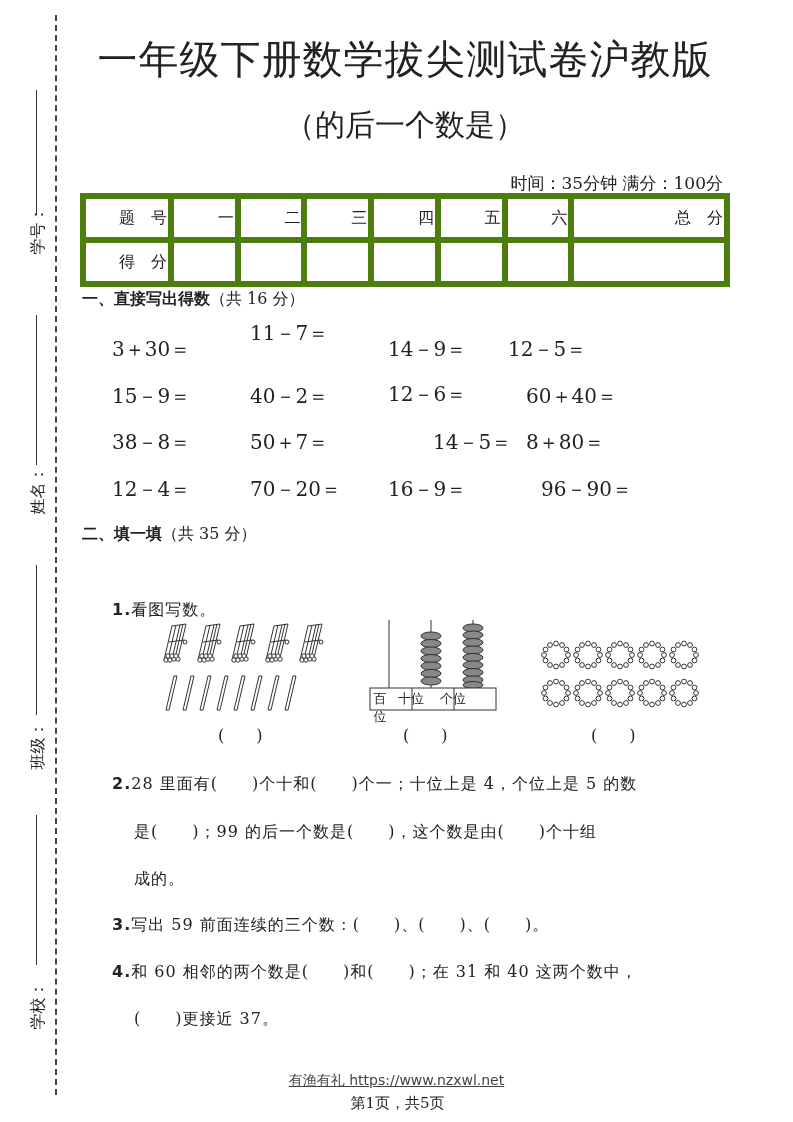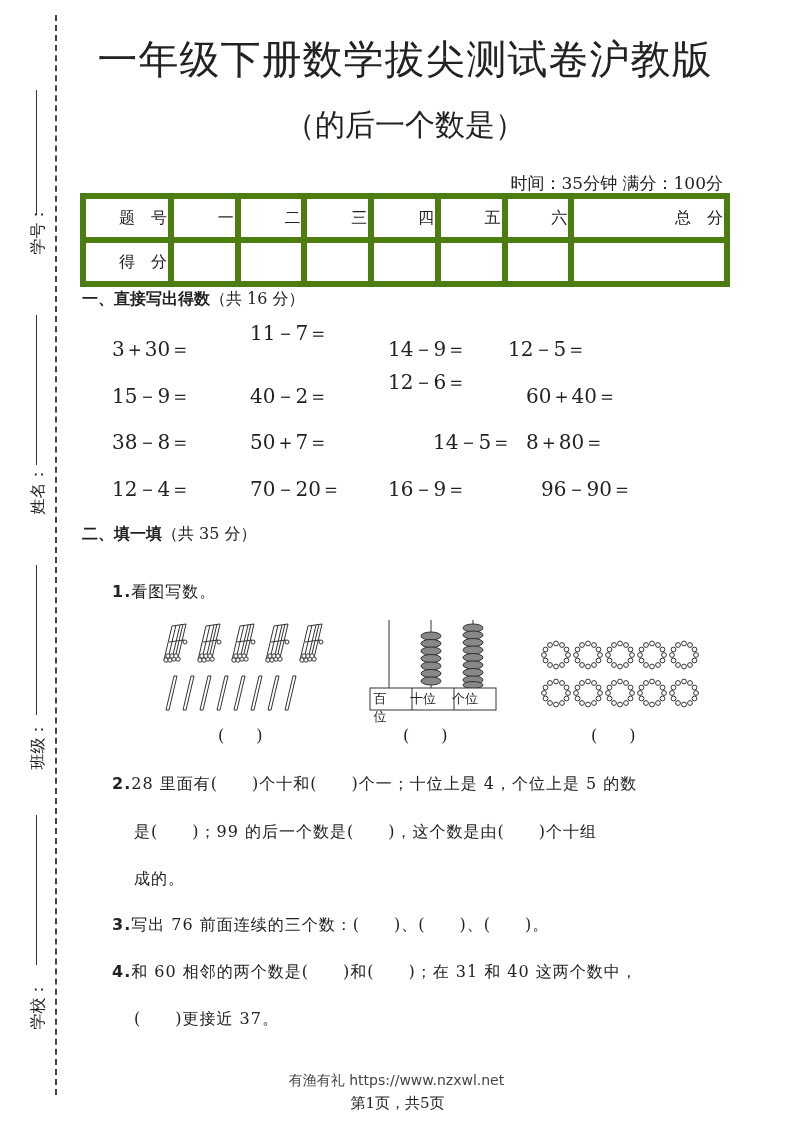--- a/index.html
+++ b/index.html
@@ -12,21 +12,21 @@
   .meta{position:absolute;top:172px;right:70px;font-size:17px;}
   table.score{position:absolute;top:193px;left:80px;width:650px;border-collapse:collapse;font-size:16px;}
   table.score td{border:6px solid #4d7c0f;height:36px;text-align:right;}
   table.score{border:2px solid #333;}
   .sec-head{position:absolute;left:82px;font-size:16px;font-family:"DejaVu Sans",sans-serif;font-weight:bold;}
   .sec-head .pts{font-weight:normal;font-family:"DejaVu Serif",serif;}
   .calc{position:absolute;font-size:20px;}
   .q{position:absolute;left:112px;font-size:16px;letter-spacing:1px;}
   .q b{font-family:"DejaVu Sans",sans-serif;}
   .paren{position:absolute;font-size:16px;}
-  .footer1{position:absolute;top:1072px;left:0;width:793px;text-align:center;font-family:"DejaVu Sans",sans-serif;font-size:14px;color:#444;}
+  .footer1{position:absolute;top:1072px;left:0;width:793px;text-align:center;font-family:"DejaVu Sans",sans-serif;font-size:14px;color:#444;text-decoration:underline;}
   .footer2{position:absolute;top:1094px;left:8px;width:779px;text-align:center;font-size:15px;}
 </style>
 </head>
 <body>
 
 <div class="margin-dash"></div>
 
 <div>
   <div class="side-line" style="top:90px;height:125px;"></div>
   <div class="side-label" style="top:220px;">学号：</div>
@@ -78,39 +78,39 @@
 </div>
 
 <div>
   <div class="calc" style="top:336px;left:112px;">3＋30＝</div>
   <div class="calc" style="top:320px;left:250px;">11－7＝</div>
   <div class="calc" style="top:336px;left:388px;">14－9＝</div>
   <div class="calc" style="top:336px;left:496px;margin-left:12px;">12－5＝</div>
 
   <div class="calc" style="top:383px;left:112px;">15－9＝</div>
   <div class="calc" style="top:383px;left:250px;">40－2＝</div>
-  <div class="calc" style="top:369px;left:388px;">12－6＝</div>
+  <div class="calc" style="top:381px;left:388px;">12－6＝</div>
   <div class="calc" style="top:383px;left:526px;">60＋40＝</div>
 
   <div class="calc" style="top:429px;left:112px;">38－8＝</div>
   <div class="calc" style="top:429px;left:250px;">50＋7＝</div>
   <div class="calc" style="top:429px;left:388px;margin-left:45px;">14－5＝</div>
   <div class="calc" style="top:429px;left:526px;">8＋80＝</div>
 
   <div class="calc" style="top:476px;left:112px;">12－4＝</div>
   <div class="calc" style="top:476px;left:250px;">70－20＝</div>
   <div class="calc" style="top:476px;left:388px;">16－9＝</div>
   <div class="calc" style="top:476px;left:526px;margin-left:15px;">96－90＝</div>
 </div>
 
 <div class="sec-head" style="top:524px;">
   <span>二、填一填</span><span class="pts">（共 35 分）</span>
 </div>
 
-<div class="q" style="top:582px;">
+<div class="q" style="top:600px;">
   <b>1.</b><span>看图写数。</span>
 </div>
 
 <svg style="position:absolute;left:160px;top:618px;" width="175" height="95">
   <g stroke="#333" stroke-width="1" fill="#fff">
     <g>
       <path d="M12 8 L26 6 L18 40 L4 42 Z"></path>
         <line x1="16" y1="7" x2="8" y2="41"></line>
         <line x1="20" y1="7" x2="12" y2="41"></line>
         <line x1="23" y1="6" x2="15" y2="40"></line>
@@ -221,21 +221,21 @@
         <ellipse cx="105" cy="65" rx="10" ry="4"></ellipse>
         <ellipse cx="105" cy="70" rx="10" ry="3.5"></ellipse>
     </g>
     <rect x="2" y="73" width="126" height="22" fill="#fff"></rect>
     <line x1="44" y1="73" x2="44" y2="95"></line>
     <line x1="86" y1="73" x2="86" y2="95"></line>
   </g>
 </svg>
 <div style="position:absolute;left:370px;top:690px;width:126px;display:flex;font-size:13px;">
   <span style="width:20px;text-align:center;">百位</span>
-  <span style="width:42px;text-align:center;margin-left:12px;">十位</span>
+  <span style="width:42px;text-align:center;">十位</span>
   <span style="width:42px;text-align:center;">个位</span>
 </div>
 
 <svg style="position:absolute;left:540px;top:638px;" width="165" height="72">
   <defs>
     <g id="ring" stroke="#333" stroke-width="1" fill="#fff">
       <circle cx="14" cy="2.5" r="2.4"></circle>
         <circle cx="20" cy="4" r="2.4"></circle>
         <circle cx="24.5" cy="8.5" r="2.4"></circle>
         <circle cx="26" cy="14" r="2.4"></circle>
@@ -265,21 +265,21 @@
 <div class="paren" style="top:726px;left:403px;">(　　)</div>
 <div class="paren" style="top:726px;left:591px;">(　　)</div>
 
 <div class="q" style="top:774px;">
   <b>2.</b><span>28 里面有(　　)个十和(　　)个一；十位上是 4，个位上是 5 的数</span>
 </div>
 <div class="q" style="top:822px;left:134px;">是(　　)；99 的后一个数是(　　)，这个数是由(　　)个十组</div>
 <div class="q" style="top:869px;left:134px;">成的。</div>
 
 <div class="q" style="top:915px;">
-  <b>3.</b><span>写出 76 前面连续的三个数：(　　)、(　　)、(　　)。</span>
+  <b>3.</b><span>写出 59 前面连续的三个数：(　　)、(　　)、(　　)。</span>
 </div>
 
 <div class="q" style="top:962px;">
   <b>4.</b><span>和 60 相邻的两个数是(　　)和(　　)；在 31 和 40 这两个数中，</span>
 </div>
 <div class="q" style="top:1009px;left:134px;">(　　)更接近 37。</div>
 
 <div class="footer1">有渔有礼 https://www.nzxwl.net</div>
 <div class="footer2">第1页，共5页</div>
 

